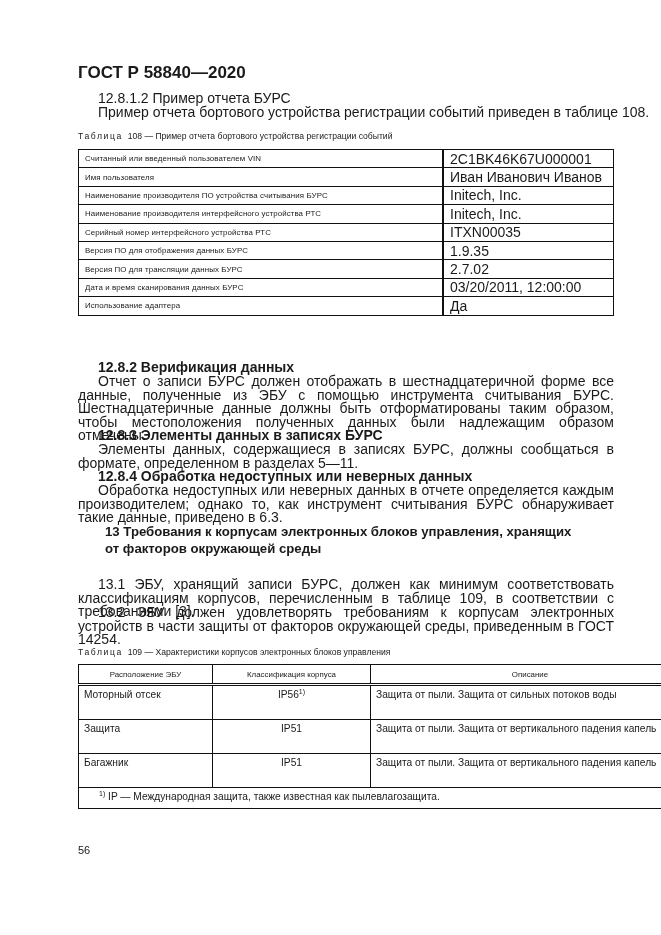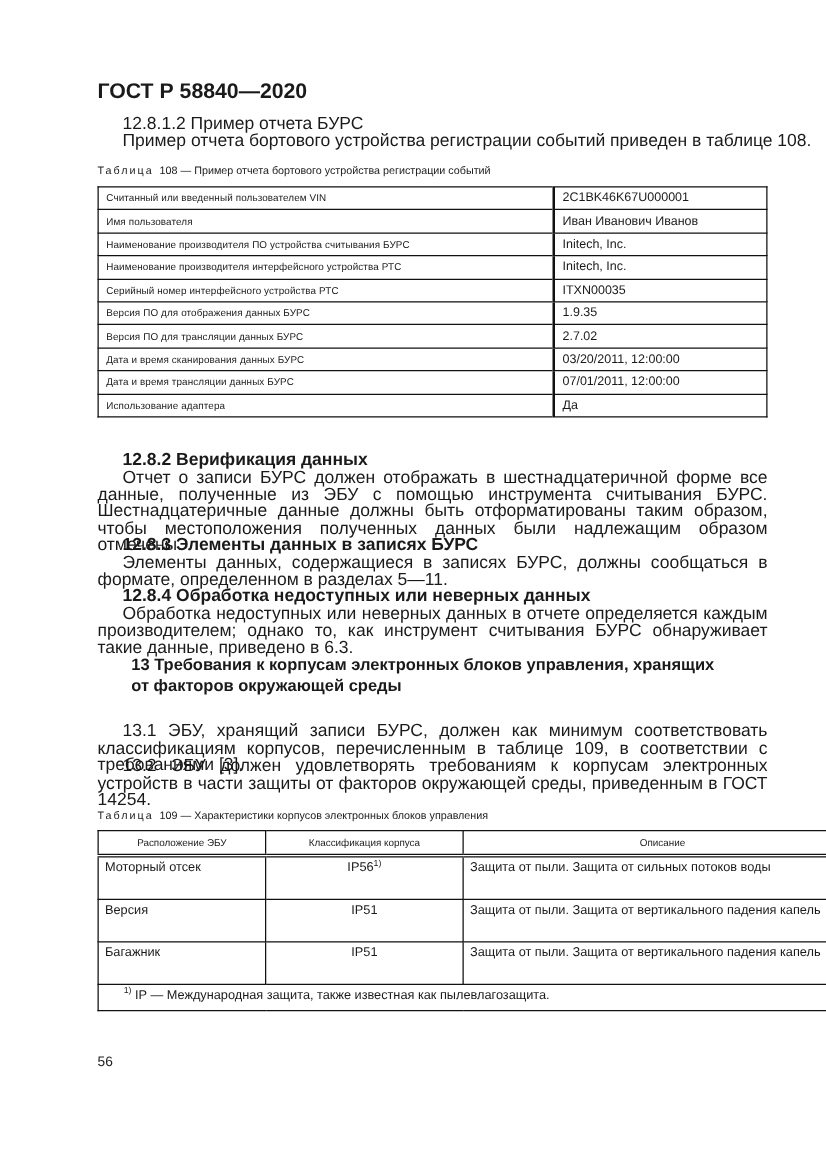--- a/index.html
+++ b/index.html
@@ -11,21 +11,21 @@
   .doc-header { left: 78px; top: 63px; font-size: 17px; font-weight: bold; }
   .p { font-size: 14px; line-height: 13.5px; }
   .indent { text-indent: 20px; }
   .sub { left: 78px; width: 536px; }
   .caption { font-size: 8.6px; left: 78px; }
   .caption .spaced { letter-spacing: 1.6px; }
   table { border-collapse: collapse; position: absolute; }
   .t108 { left: 78px; top: 149px; width: 536px; border-radius: 21px; }
   .t108 td { border: 1.6px solid #111; height: 17.4px; padding: 0 0 0 6px; vertical-align: middle; }
   .t108 td.k { font-size: 7.9px; width: 357px; letter-spacing: 0.1px; }
-  .t108 td.v { font-size: 10px; border-left-width: 2.4px; }
+  .t108 td.v { font-size: 14px; border-left-width: 2.4px; }
   .t109 { left: 78px; top: 664px; width: 612px; }
   .t109 td, .t109 th { border: 1.4px solid #111; font-weight: normal; }
   .t109 th { font-size: 7.9px; height: 16px; text-align: center; border-bottom: 3px double #111; }
   .t109 td { font-size: 10.2px; vertical-align: top; padding: 3px 5px 4px 5px; line-height: 12px; height: 26px; }
   .t109 td.c { text-align: center; }
   .t109 .col1 { width: 131px; }
   .t109 .col2 { width: 155px; }
   .t109 td.foot { height: 15px; padding: 3px 5px 2px 20px; }
   sup { font-size: 7px; vertical-align: super; line-height: 0; }
   .h13 { left: 105px; top: 524px; font-size: 13.2px; font-weight: bold; line-height: 16.5px; width: 500px; }
@@ -73,24 +73,20 @@
       </tr>
     <tr>
         <td class="k">Версия ПО для трансляции данных БУРС</td>
         <td class="v">2.7.02</td>
       </tr>
     <tr>
         <td class="k">Дата и время сканирования данных БУРС</td>
         <td class="v">03/20/2011, 12:00:00</td>
       </tr>
     <tr>
-        <td class="k">Дата и время трансляции данных БУРС</td>
-        <td class="v">07/01/2011, 12:00:00</td>
-      </tr>
-    <tr>
         <td class="k">Использование адаптера</td>
         <td class="v">Да</td>
       </tr>
   </tbody>
 </table>
 
 <div class="abs p bold" style="left:98px; top:361px;">12.8.2 Верификация данных</div>
 <div class="abs p indent sub" style="top:375px; text-align:justify;">Отчет о записи БУРС должен отображать в шестнадцатеричной форме все данные, полученные из ЭБУ с помощью инструмента считывания БУРС. Шестнадцатеричные данные должны быть отфор­матированы таким образом, чтобы местоположения полученных данных были надлежащим образом отмечены.</div>
 
 <div class="abs p bold" style="left:98px; top:429px;">12.8.3 Элементы данных в записях БУРС</div>
@@ -120,21 +116,21 @@
       <th>Описание</th>
     </tr>
   </thead>
   <tbody>
     <tr>
       <td>Моторный отсек</td>
       <td class="c"><span>IP56</span><sup>1)</sup></td>
       <td>Защита от пыли. Защита от сильных пото­ков воды</td>
     </tr>
     <tr>
-      <td>Версия</td>
+      <td>Защита</td>
       <td class="c"><span>IP51</span></td>
       <td>Защита от пыли. Защита от вертикального падения капель</td>
     </tr>
     <tr>
       <td>Багажник</td>
       <td class="c"><span>IP51</span></td>
       <td>Защита от пыли. Защита от вертикального падения капель</td>
     </tr>
     <tr>
       <td class="foot" colspan="3"><sup>1)</sup><span> IP — Международная защита, также известная как пылевлагозащита.</span></td>

